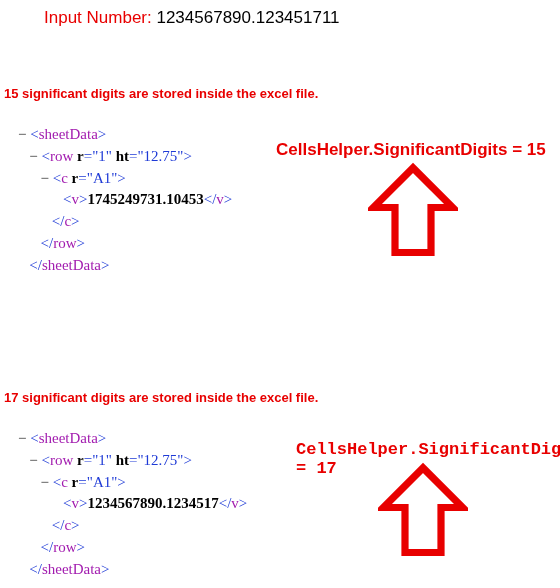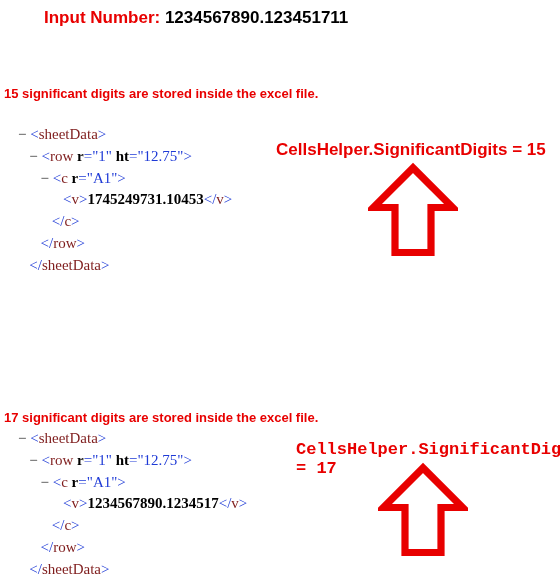--- a/index.html
+++ b/index.html
@@ -10,48 +10,48 @@
     background: #ffffff;
     font-family: "Segoe UI", Tahoma, Verdana, sans-serif;
     font-size: 14px;
     overflow: hidden;
     position: relative;
   }
   .input-row {
     position: absolute;
     top: 8px;
     left: 44px;
-    font-weight: bold;
+    font-weight: normal;
     font-size: 17px;
     text-align: right;
   }
   .input-row .lbl { color: #e80000; }
   .input-row .val { color: #000000; }
   .section-title {
     position: absolute;
     left: 4px;
     color: #e80000;
     font-weight: bold;
     font-size: 13px;
   }
   #title15 { top: 86px; }
-  #title17 { top: 410px; }
+  #title17 { top: 390px; }
   .xml-block {
     position: absolute;
     left: 18px;
     font-family: "Times New Roman", serif;
     font-size: 15px;
     line-height: 1.45;
     white-space: pre;
     color: #000;
   }
   #xml15 { top: 124px; }
   #xml17 { top: 428px; }
   .dash { color: #333; }
-  .tag  { color: #7f1d1d; }  
+  .tag  { color: #a21caf; }  
   .attr { color: #000; font-weight: bold; }
   .pun  { color: #1e3ad6; }  
   .av   { color: #1e3ad6; }  
   .txt  { color: #000; font-weight: bold; }
   .sig-label {
     position: absolute;
     color: #e80000;
     font-weight: bold;
     font-size: 17px;
   }

